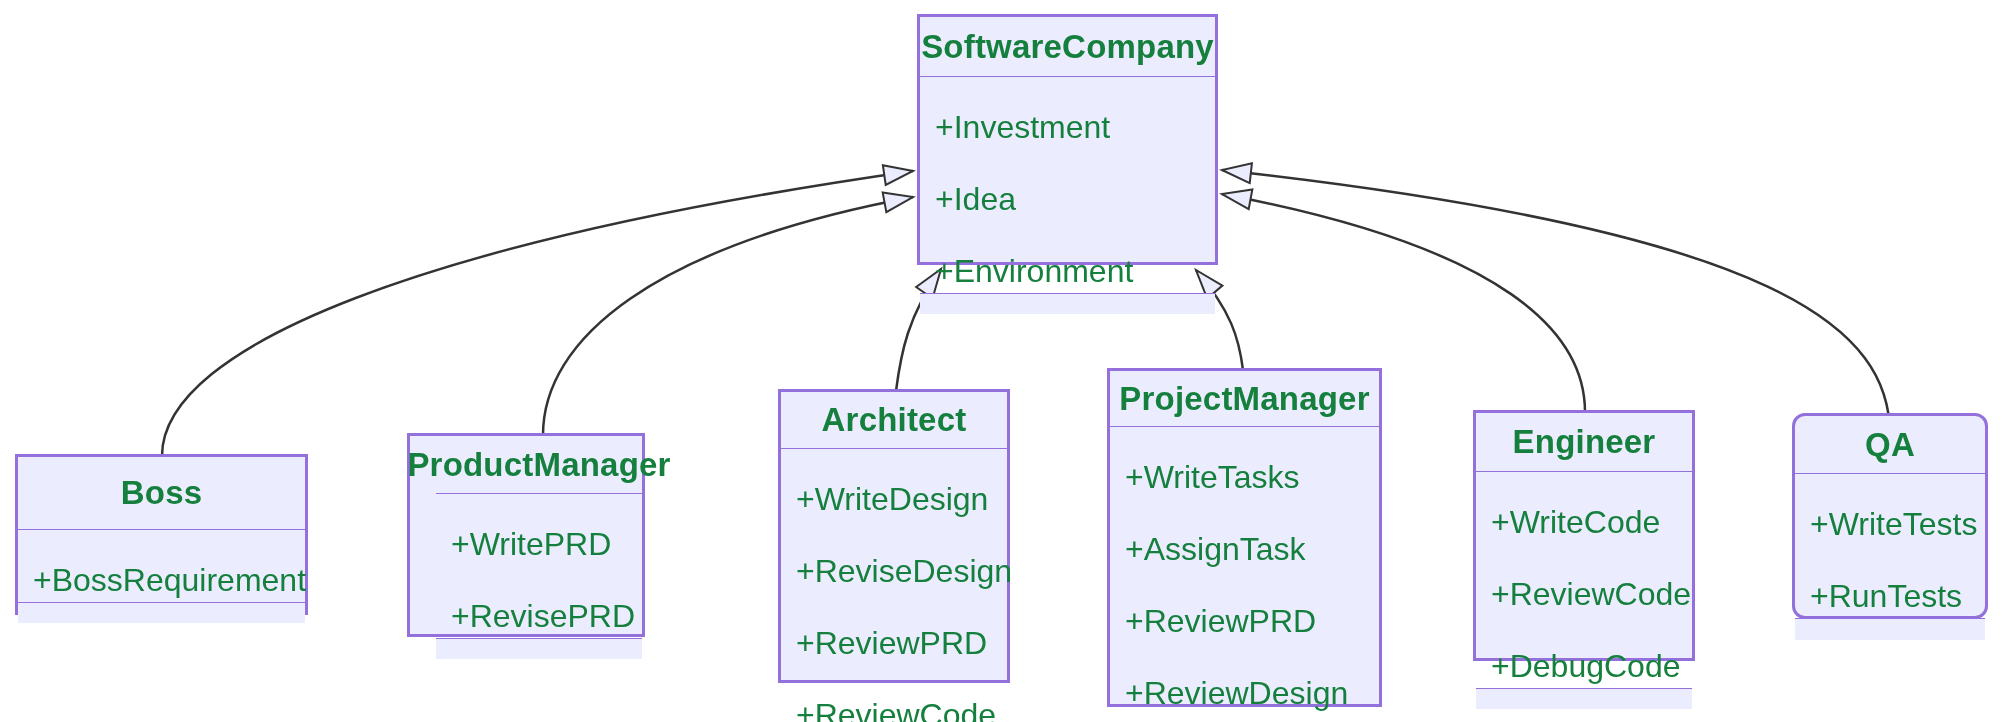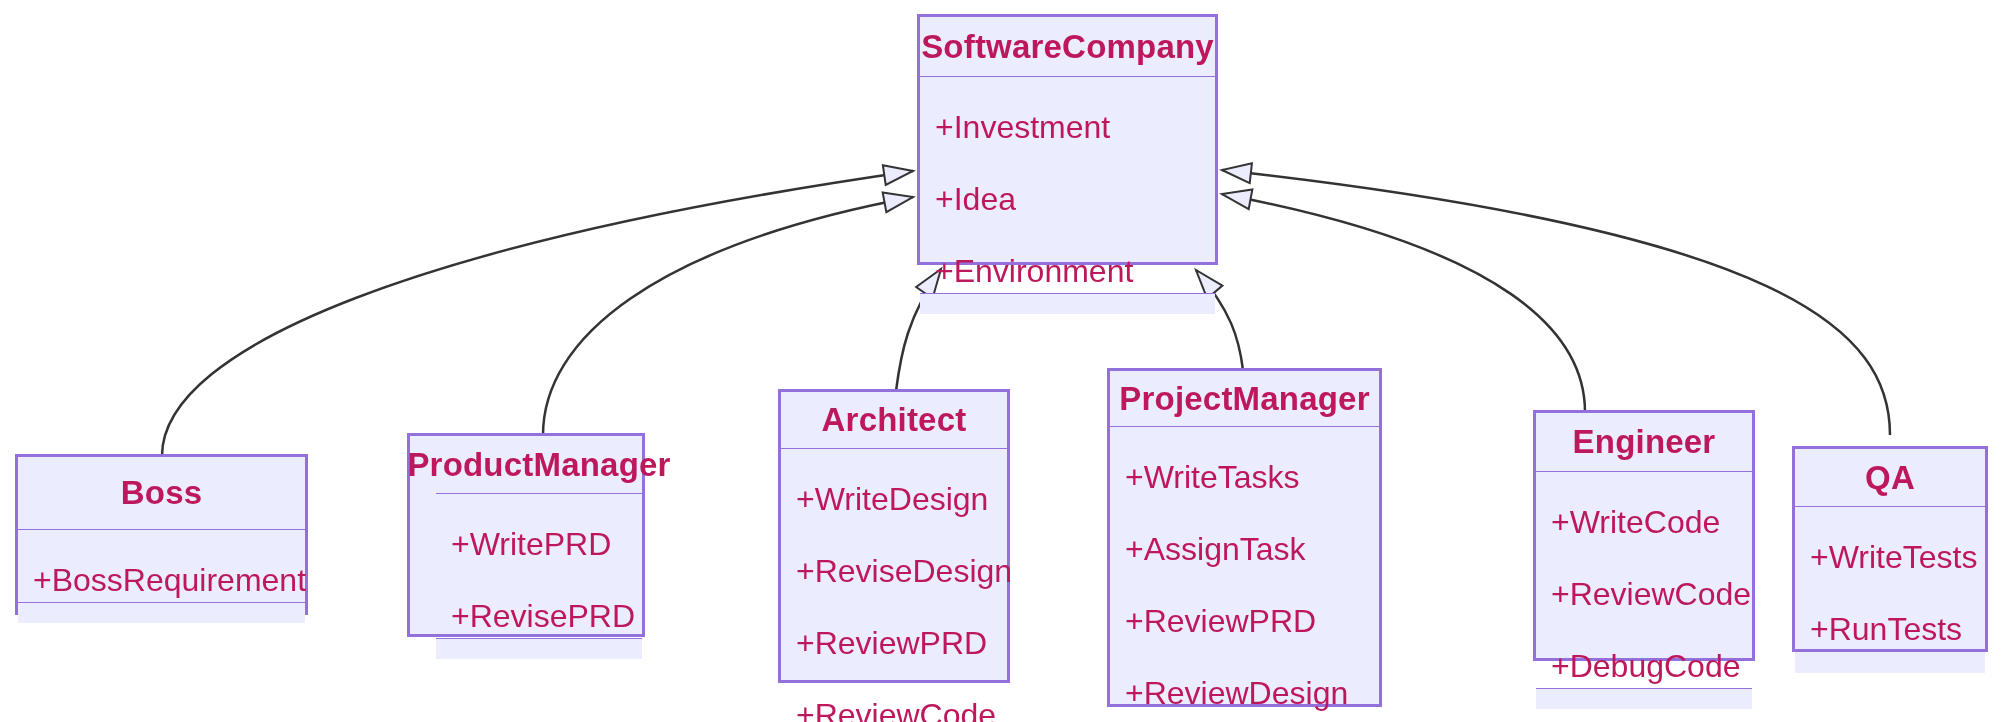--- a/index.html
+++ b/index.html
@@ -23,21 +23,21 @@
     stroke-width: 2.5px;
   }
   .class-box {
     position: absolute;
     z-index: 2;
     box-sizing: border-box;
     background: #ECECFF;
     border: 3px solid #9370DB;
     display: flex;
     flex-direction: column;
-    color: #be185d;
+    color: #15803d;
   }
   .class-title {
     flex: 0 0 auto;
     box-sizing: border-box;
     display: flex;
     align-items: center;
     justify-content: center;
     font-size: 33px;
     font-weight: 700;
     letter-spacing: 0.2px;
@@ -126,31 +126,31 @@
     <div class="class-attrs">
       <div class="attr">+WriteTasks</div>
       <div class="attr">+AssignTask</div>
       <div class="attr">+ReviewPRD</div>
       <div class="attr">+ReviewDesign</div>
       <div class="attr">+ReviewCode</div>
     </div>
     <div class="class-footer" style="height:21px"></div>
   </div>
 
-  <div class="class-box" style="left:1533px; top:410px; width:222px; height:251px;">
+  <div class="class-box" style="left:1473px; top:410px; width:222px; height:251px;">
     <div class="class-title" style="height:59px">Engineer</div>
     <div class="class-attrs">
       <div class="attr">+WriteCode</div>
       <div class="attr">+ReviewCode</div>
       <div class="attr">+DebugCode</div>
     </div>
     <div class="class-footer" style="height:20px"></div>
   </div>
 
-  <div class="class-box" style="left:1792px; top:446px; width:196px; height:206px;">
+  <div class="class-box" style="left:1792px; top:413px; width:196px; height:206px;border-radius:13px;">
     <div class="class-title" style="height:58px">QA</div>
     <div class="class-attrs">
       <div class="attr">+WriteTests</div>
       <div class="attr">+RunTests</div>
     </div>
     <div class="class-footer" style="height:21px"></div>
   </div>
 
 </div>
 

